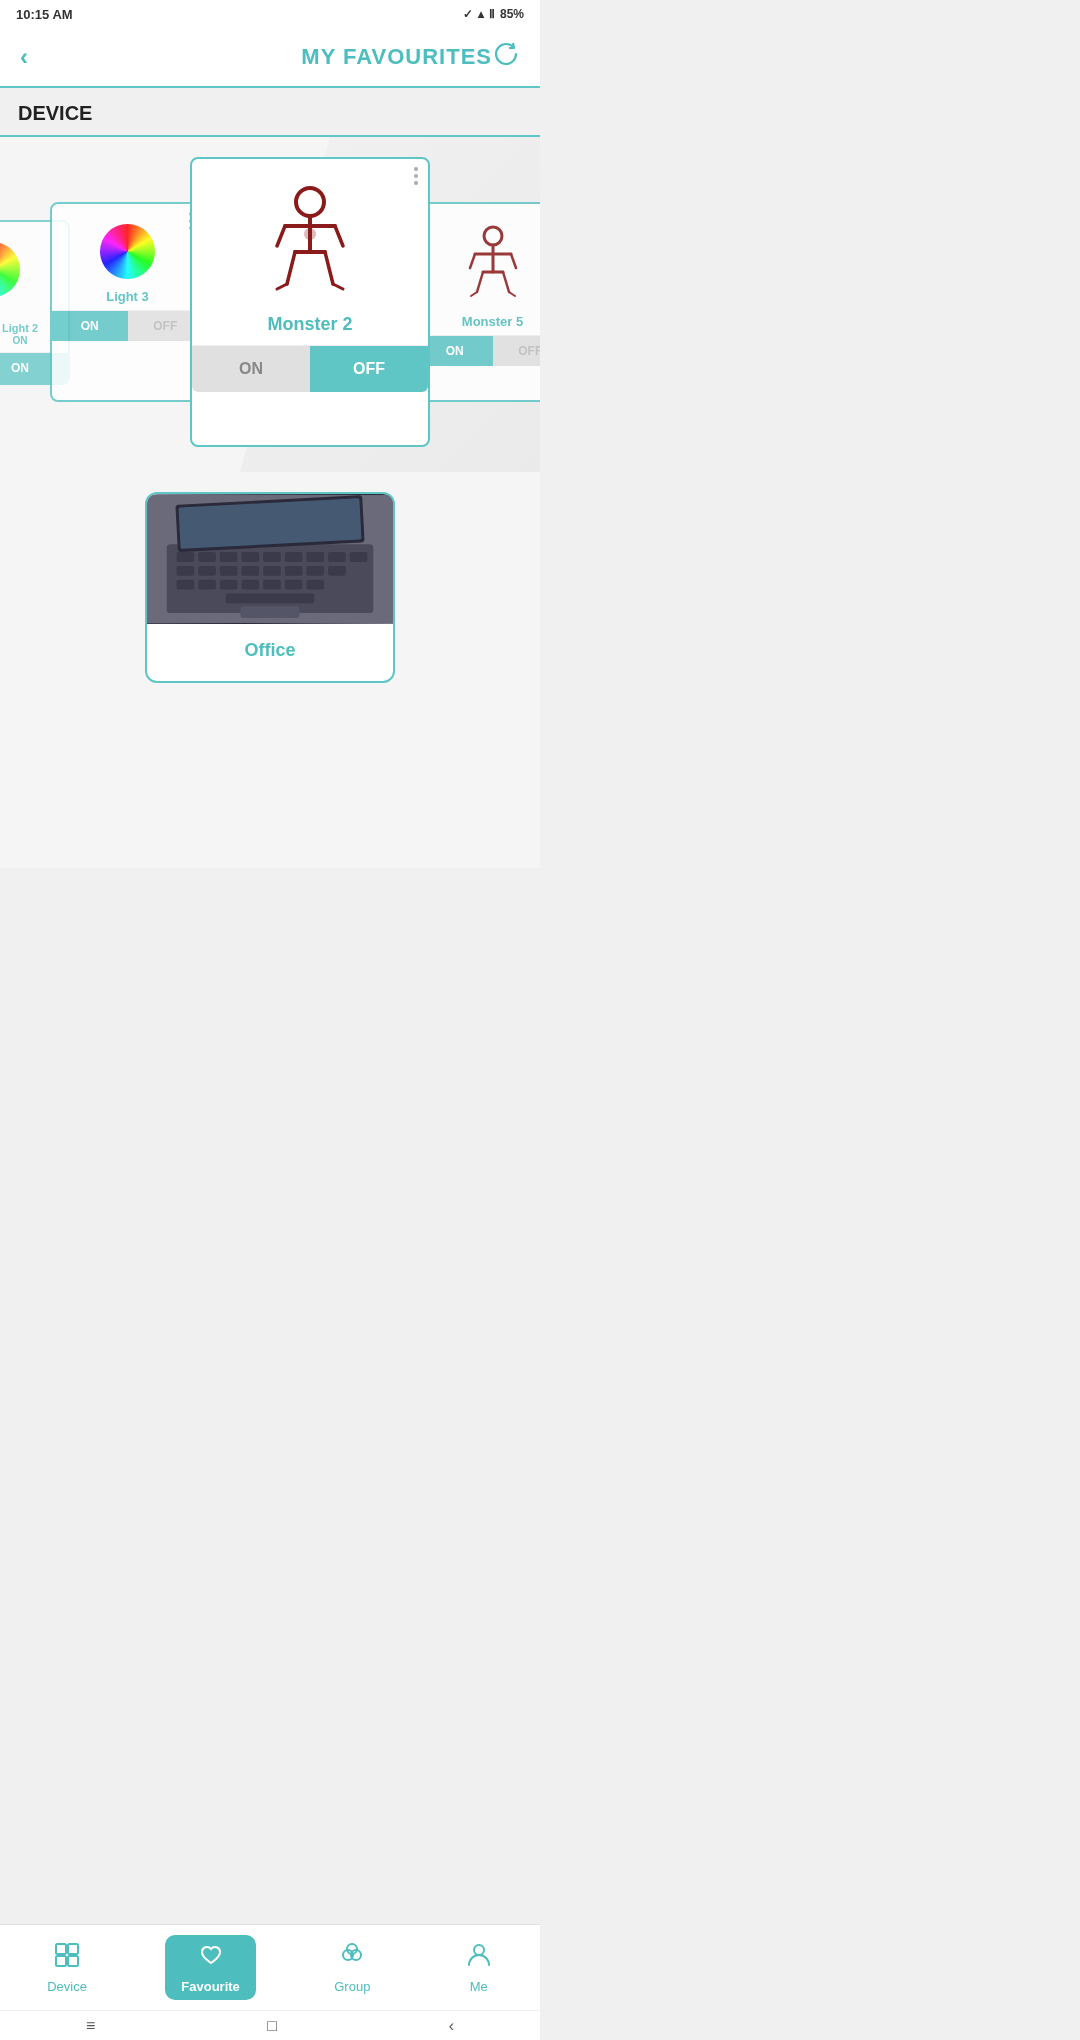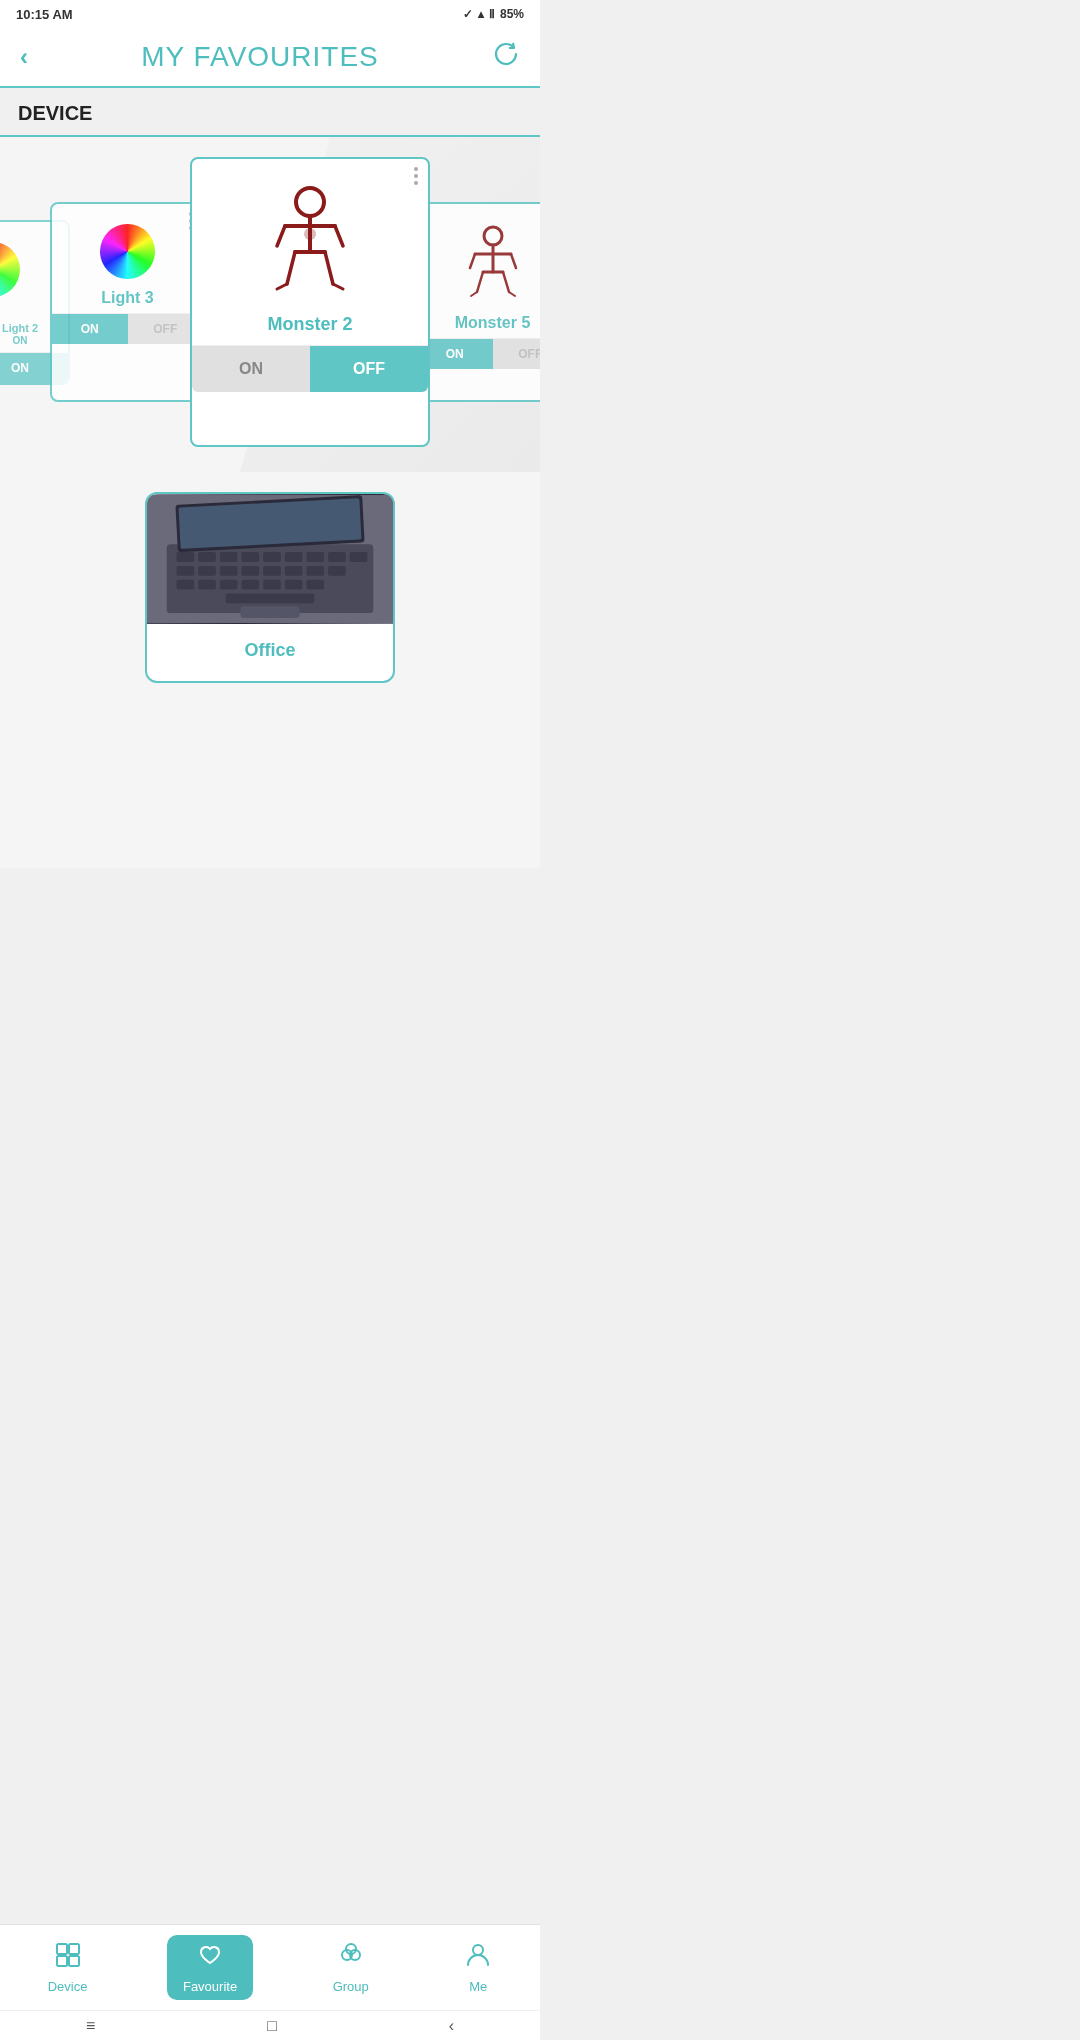--- a/index.html
+++ b/index.html
@@ -34,25 +34,25 @@
     
     .header {
       background: #fff;
       display: flex;
       align-items: center;
       justify-content: space-between;
       padding: 12px 20px;
       border-bottom: 2px solid #5fc5c5;
     }
     .header-title {
-      font-size: 28px;
-      font-weight: normal;
+      font-size: 22px;
+      font-weight: bold;
       color: #4dbdbd;
       letter-spacing: 1px;
-      text-align: center;
+      text-align: right;
       flex: 1;
     }
     .back-btn {
       color: #4dbdbd;
       font-size: 24px;
       cursor: pointer;
       font-weight: bold;
     }
     .refresh-btn {
       color: #4dbdbd;
@@ -152,21 +152,21 @@
     }
 
     .card-name {
       font-size: 18px;
       font-weight: bold;
       color: #4dbdbd;
       margin-bottom: 10px;
       text-align: center;
     }
     .card-name-small {
-      font-size: 16px;
+      font-size: 13px;
       font-weight: bold;
       color: #4dbdbd;
       margin-bottom: 6px;
       text-align: center;
     }
 
     
     .toggle-row {
       display: flex;
       width: 100%;
@@ -288,20 +288,21 @@
     }
     .nav-item.active .nav-icon {
       color: #fff;
     }
     .nav-label {
       font-size: 13px;
       color: #4dbdbd;
     }
     .nav-item.active .nav-label {
       color: #fff;
+      font-weight: bold;
     }
 
     
     .system-nav {
       position: fixed;
       bottom: 0;
       left: 0;
       width: 540px;
       height: 30px;
       background: #fff;

